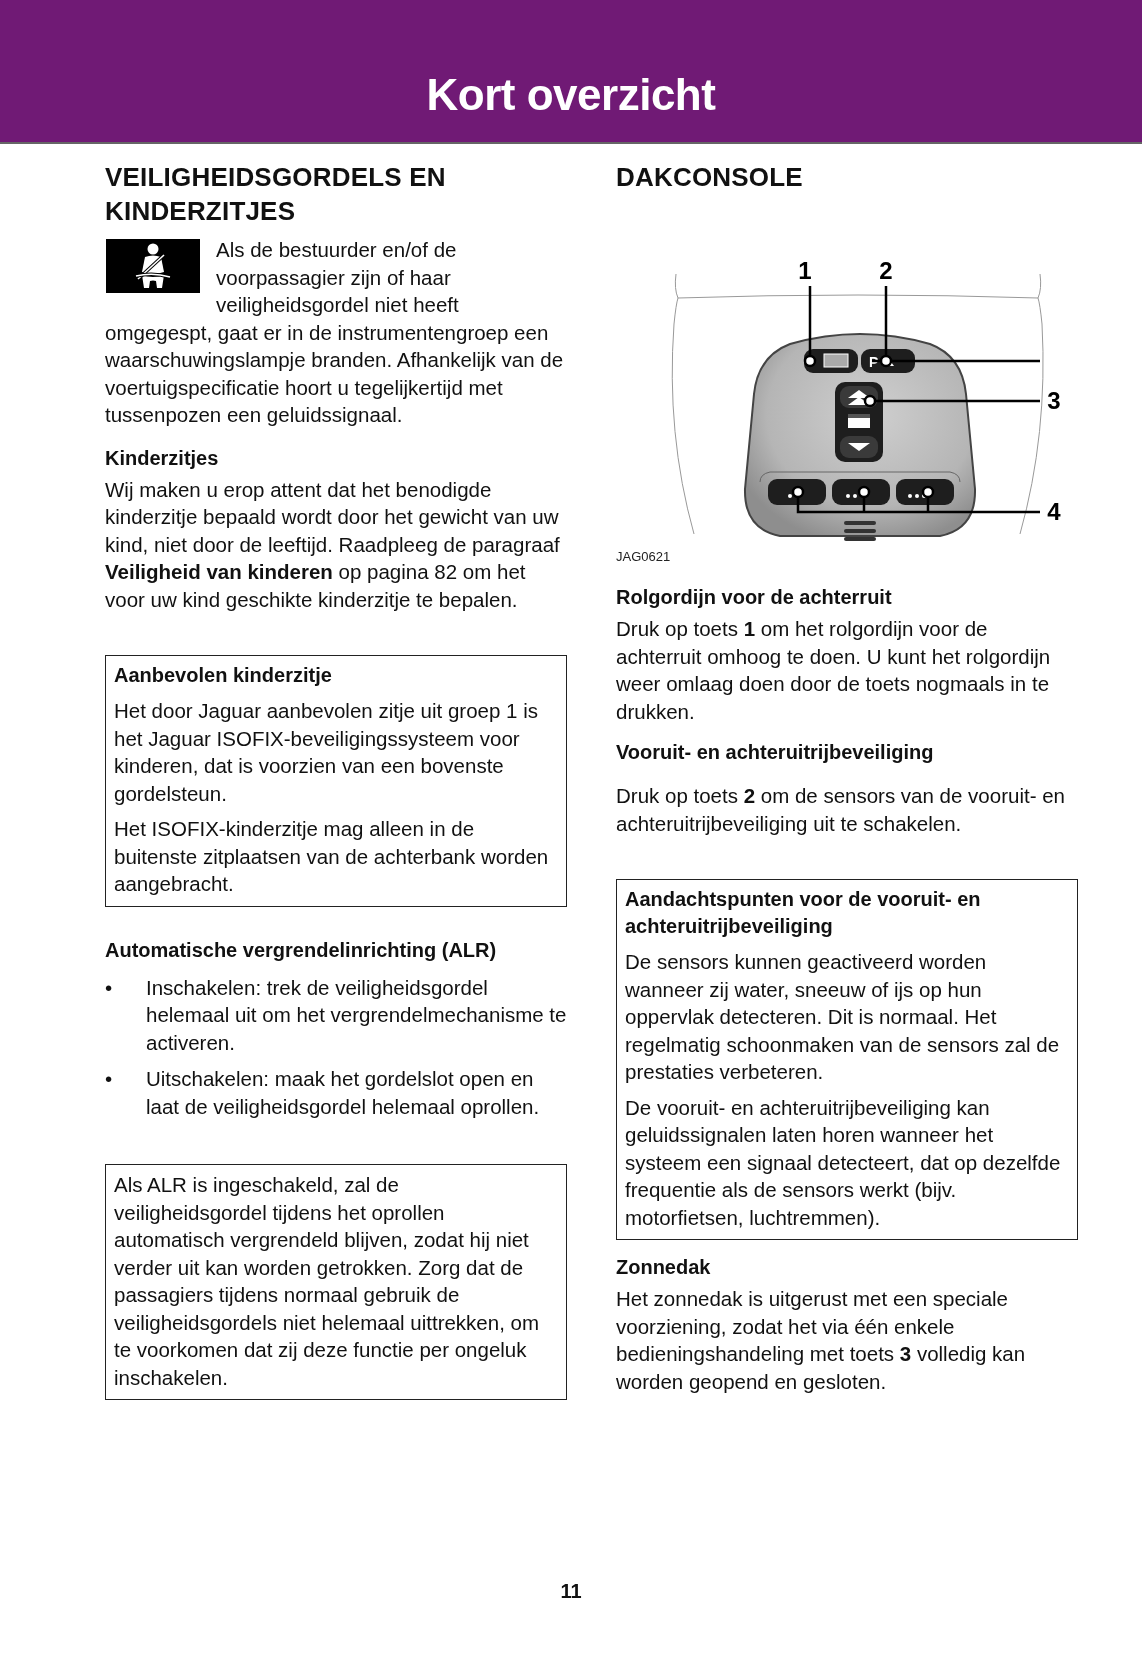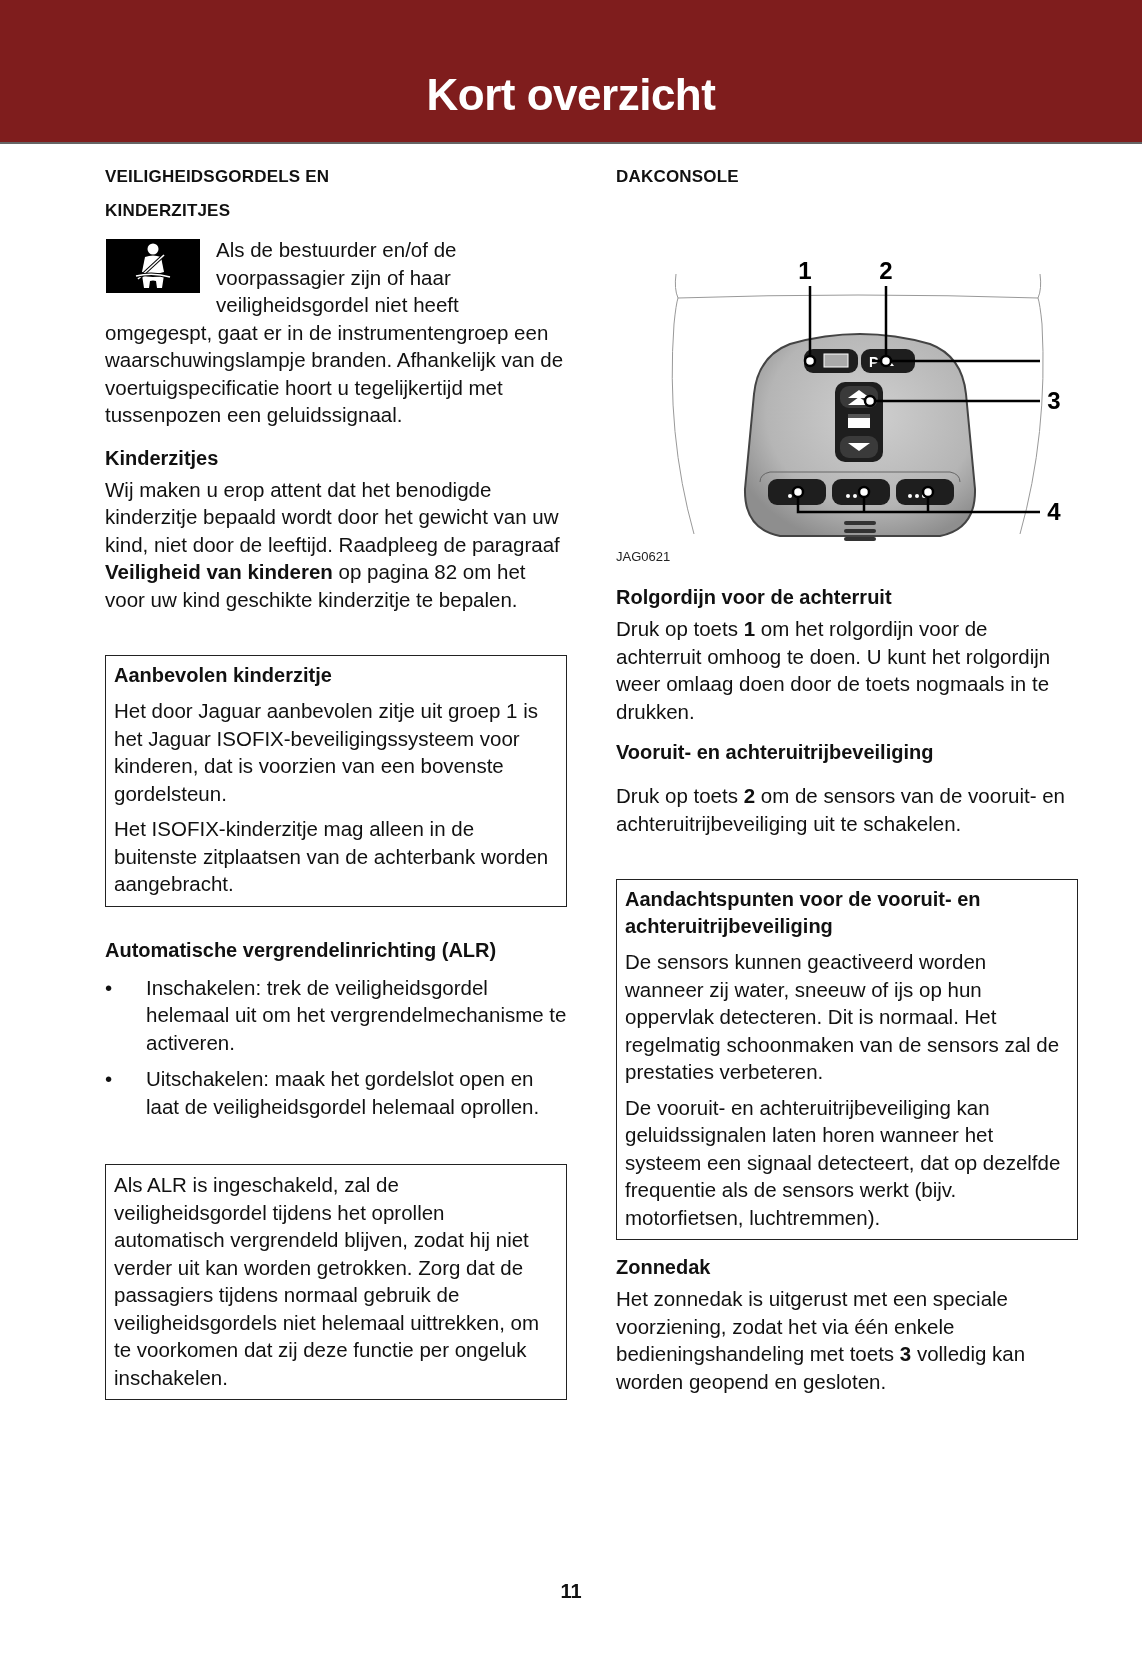--- a/index.html
+++ b/index.html
@@ -2,31 +2,31 @@
 <html><head>
 <meta charset="utf-8">
 <style>
   html, body { margin: 0; padding: 0; background: #ffffff; }
   body {
     width: 1142px; height: 1654px; position: relative; overflow: hidden;
     font-family: "Liberation Sans", sans-serif; color: #111;
   }
   .header-bar {
     position: absolute; left: 0; top: 0; width: 1142px; height: 142px;
-    background: #7f1d1d; border-bottom: 2px solid #666;
+    background: #701a75; border-bottom: 2px solid #666;
   }
   .header-title {
     position: absolute; left: 0; right: 0; top: 70px; text-align: center;
     color: #fff; font-weight: bold; font-size: 44px; letter-spacing: -0.5px;
   }
   .col { position: absolute; }
   .col-left { left: 105px; top: 160px; width: 462px; }
   .col-right { left: 616px; top: 160px; width: 462px; }
   h1.section {
-    margin: 0; font-size: 17px; font-weight: bold; line-height: 34px;
+    margin: 0; font-size: 26px; font-weight: bold; line-height: 34px;
     text-transform: uppercase; letter-spacing: 0.2px;
   }
   p { margin: 0; font-size: 20.5px; line-height: 27.5px; }
   h3.sub { margin: 0; font-size: 20px; font-weight: bold; line-height: 27px; }
   b { font-weight: bold; }
   .intro { position: relative; margin-top: 8px; }
   .belt-icon {
     float: left; width: 94px; height: 54px; background: #000;
     margin: 3px 16px 4px 1px; display: flex; align-items: center; justify-content: center;
   }

